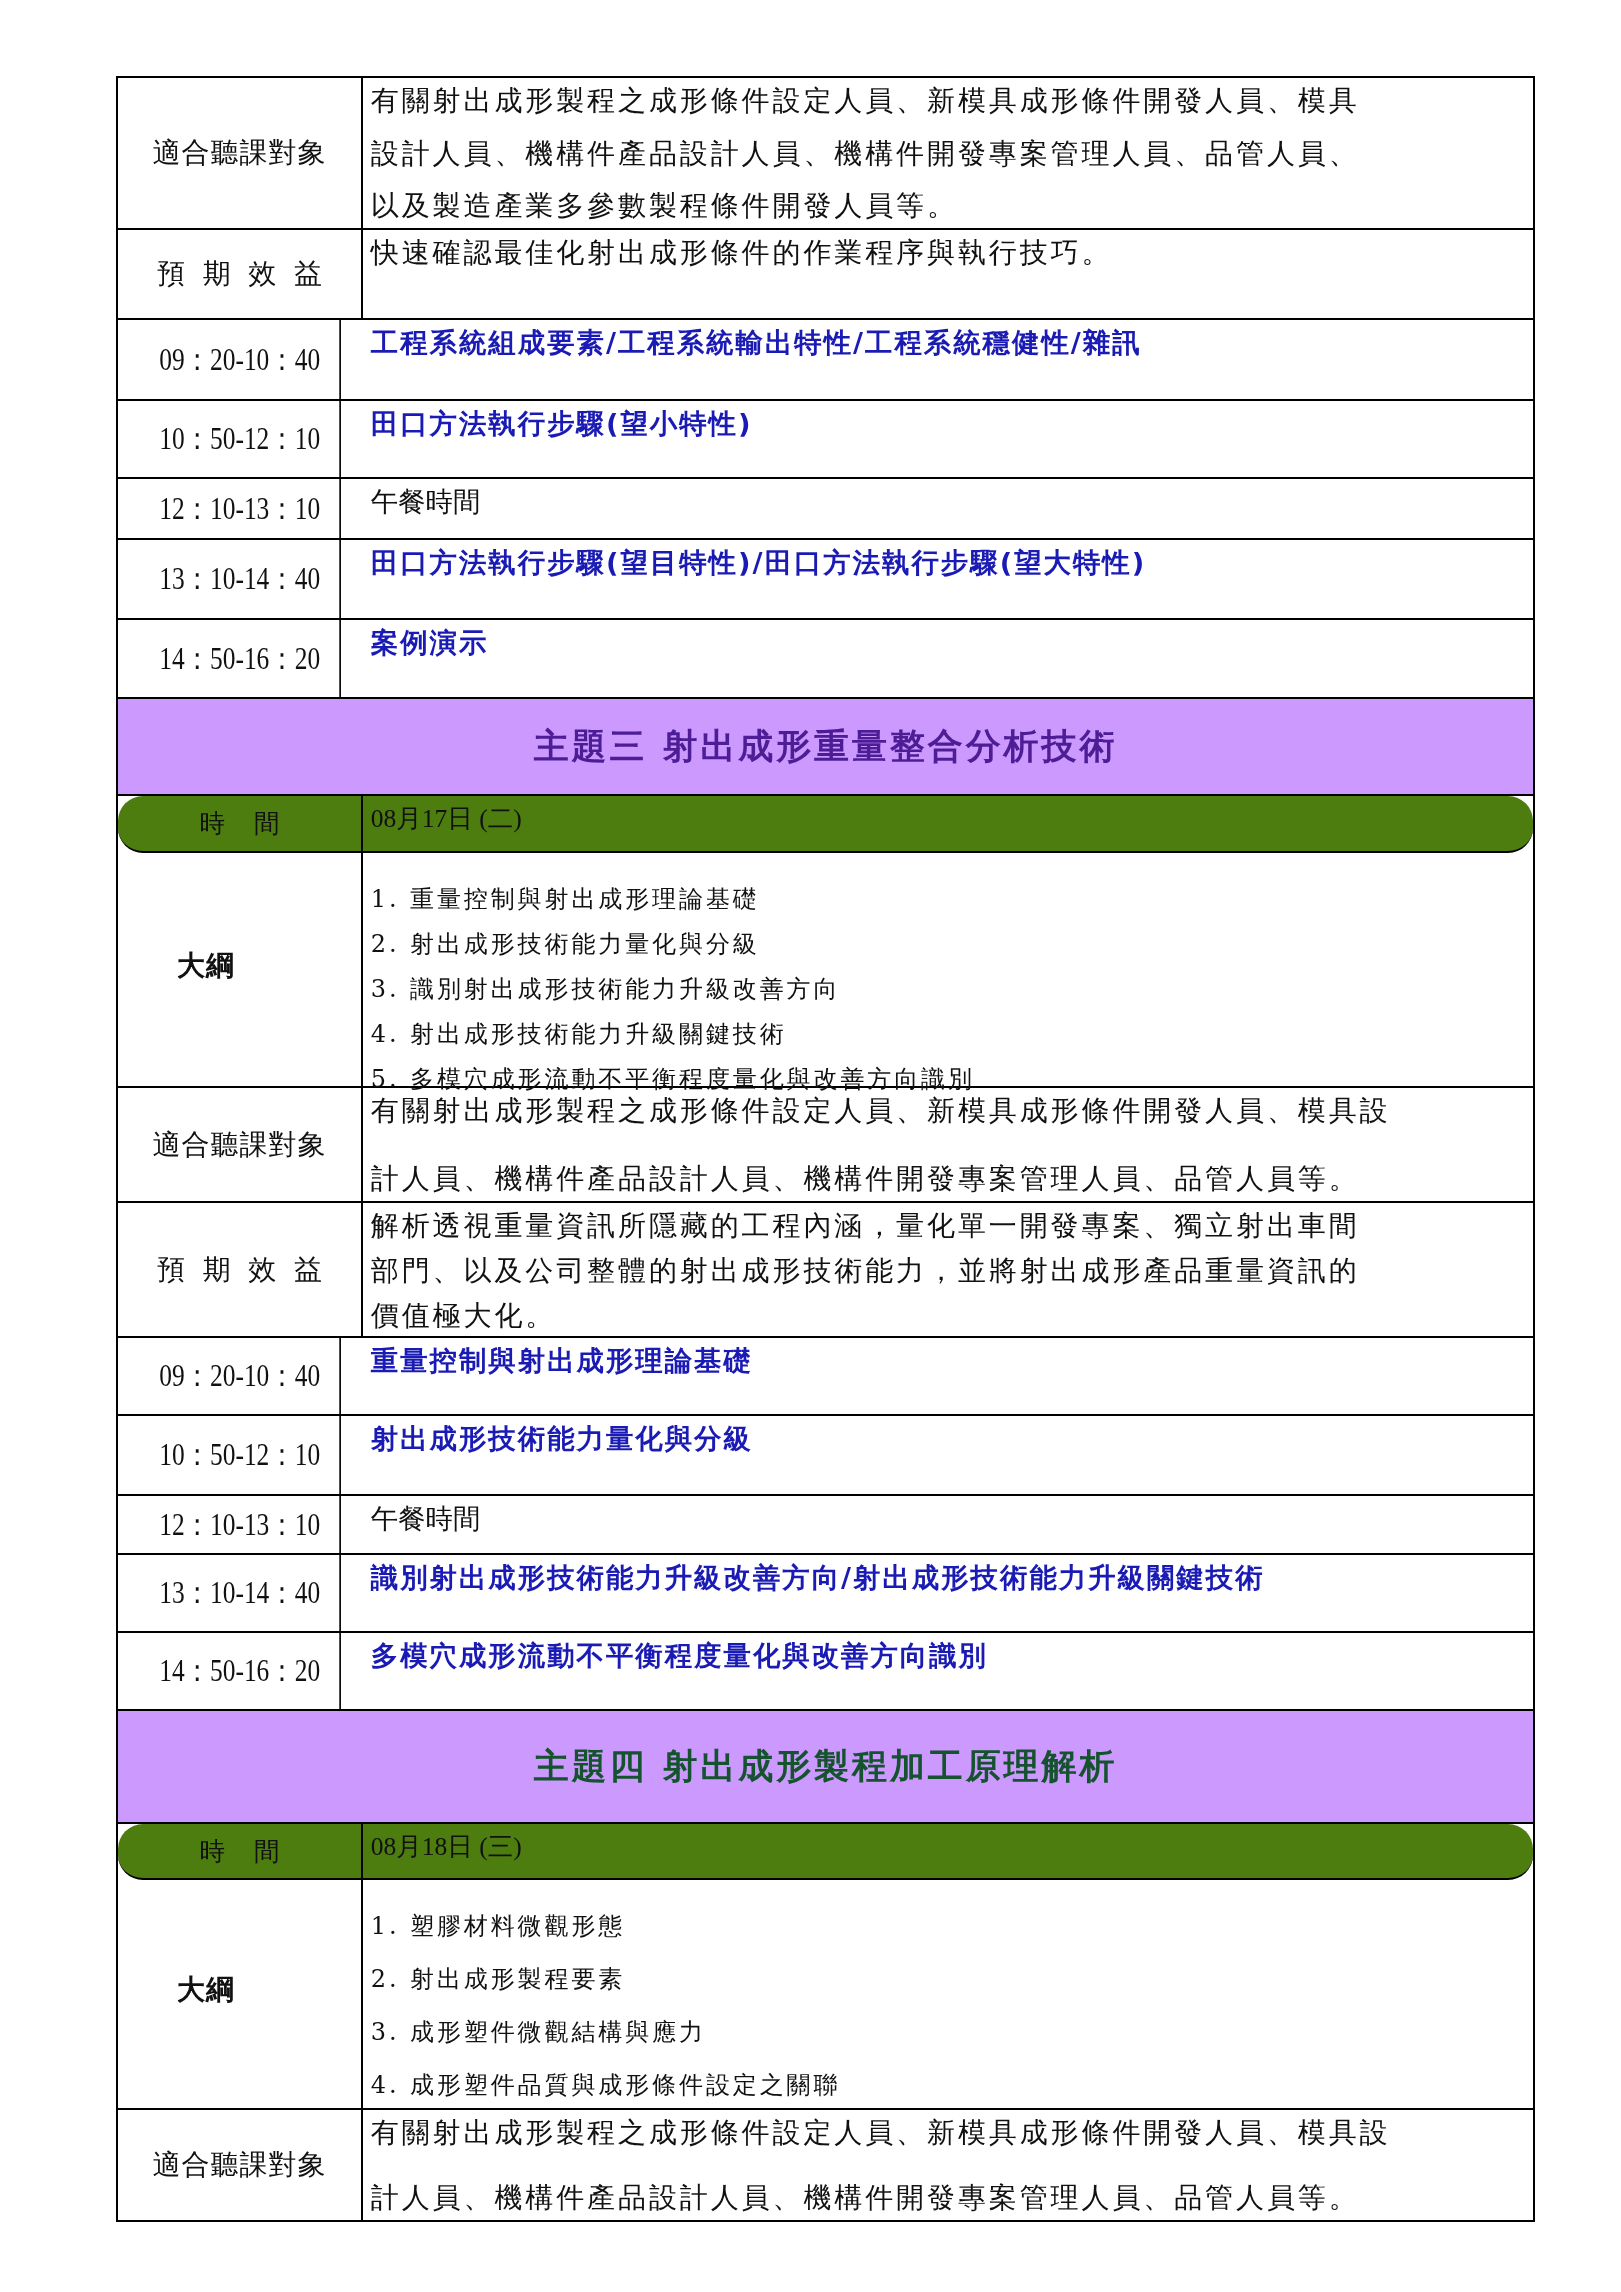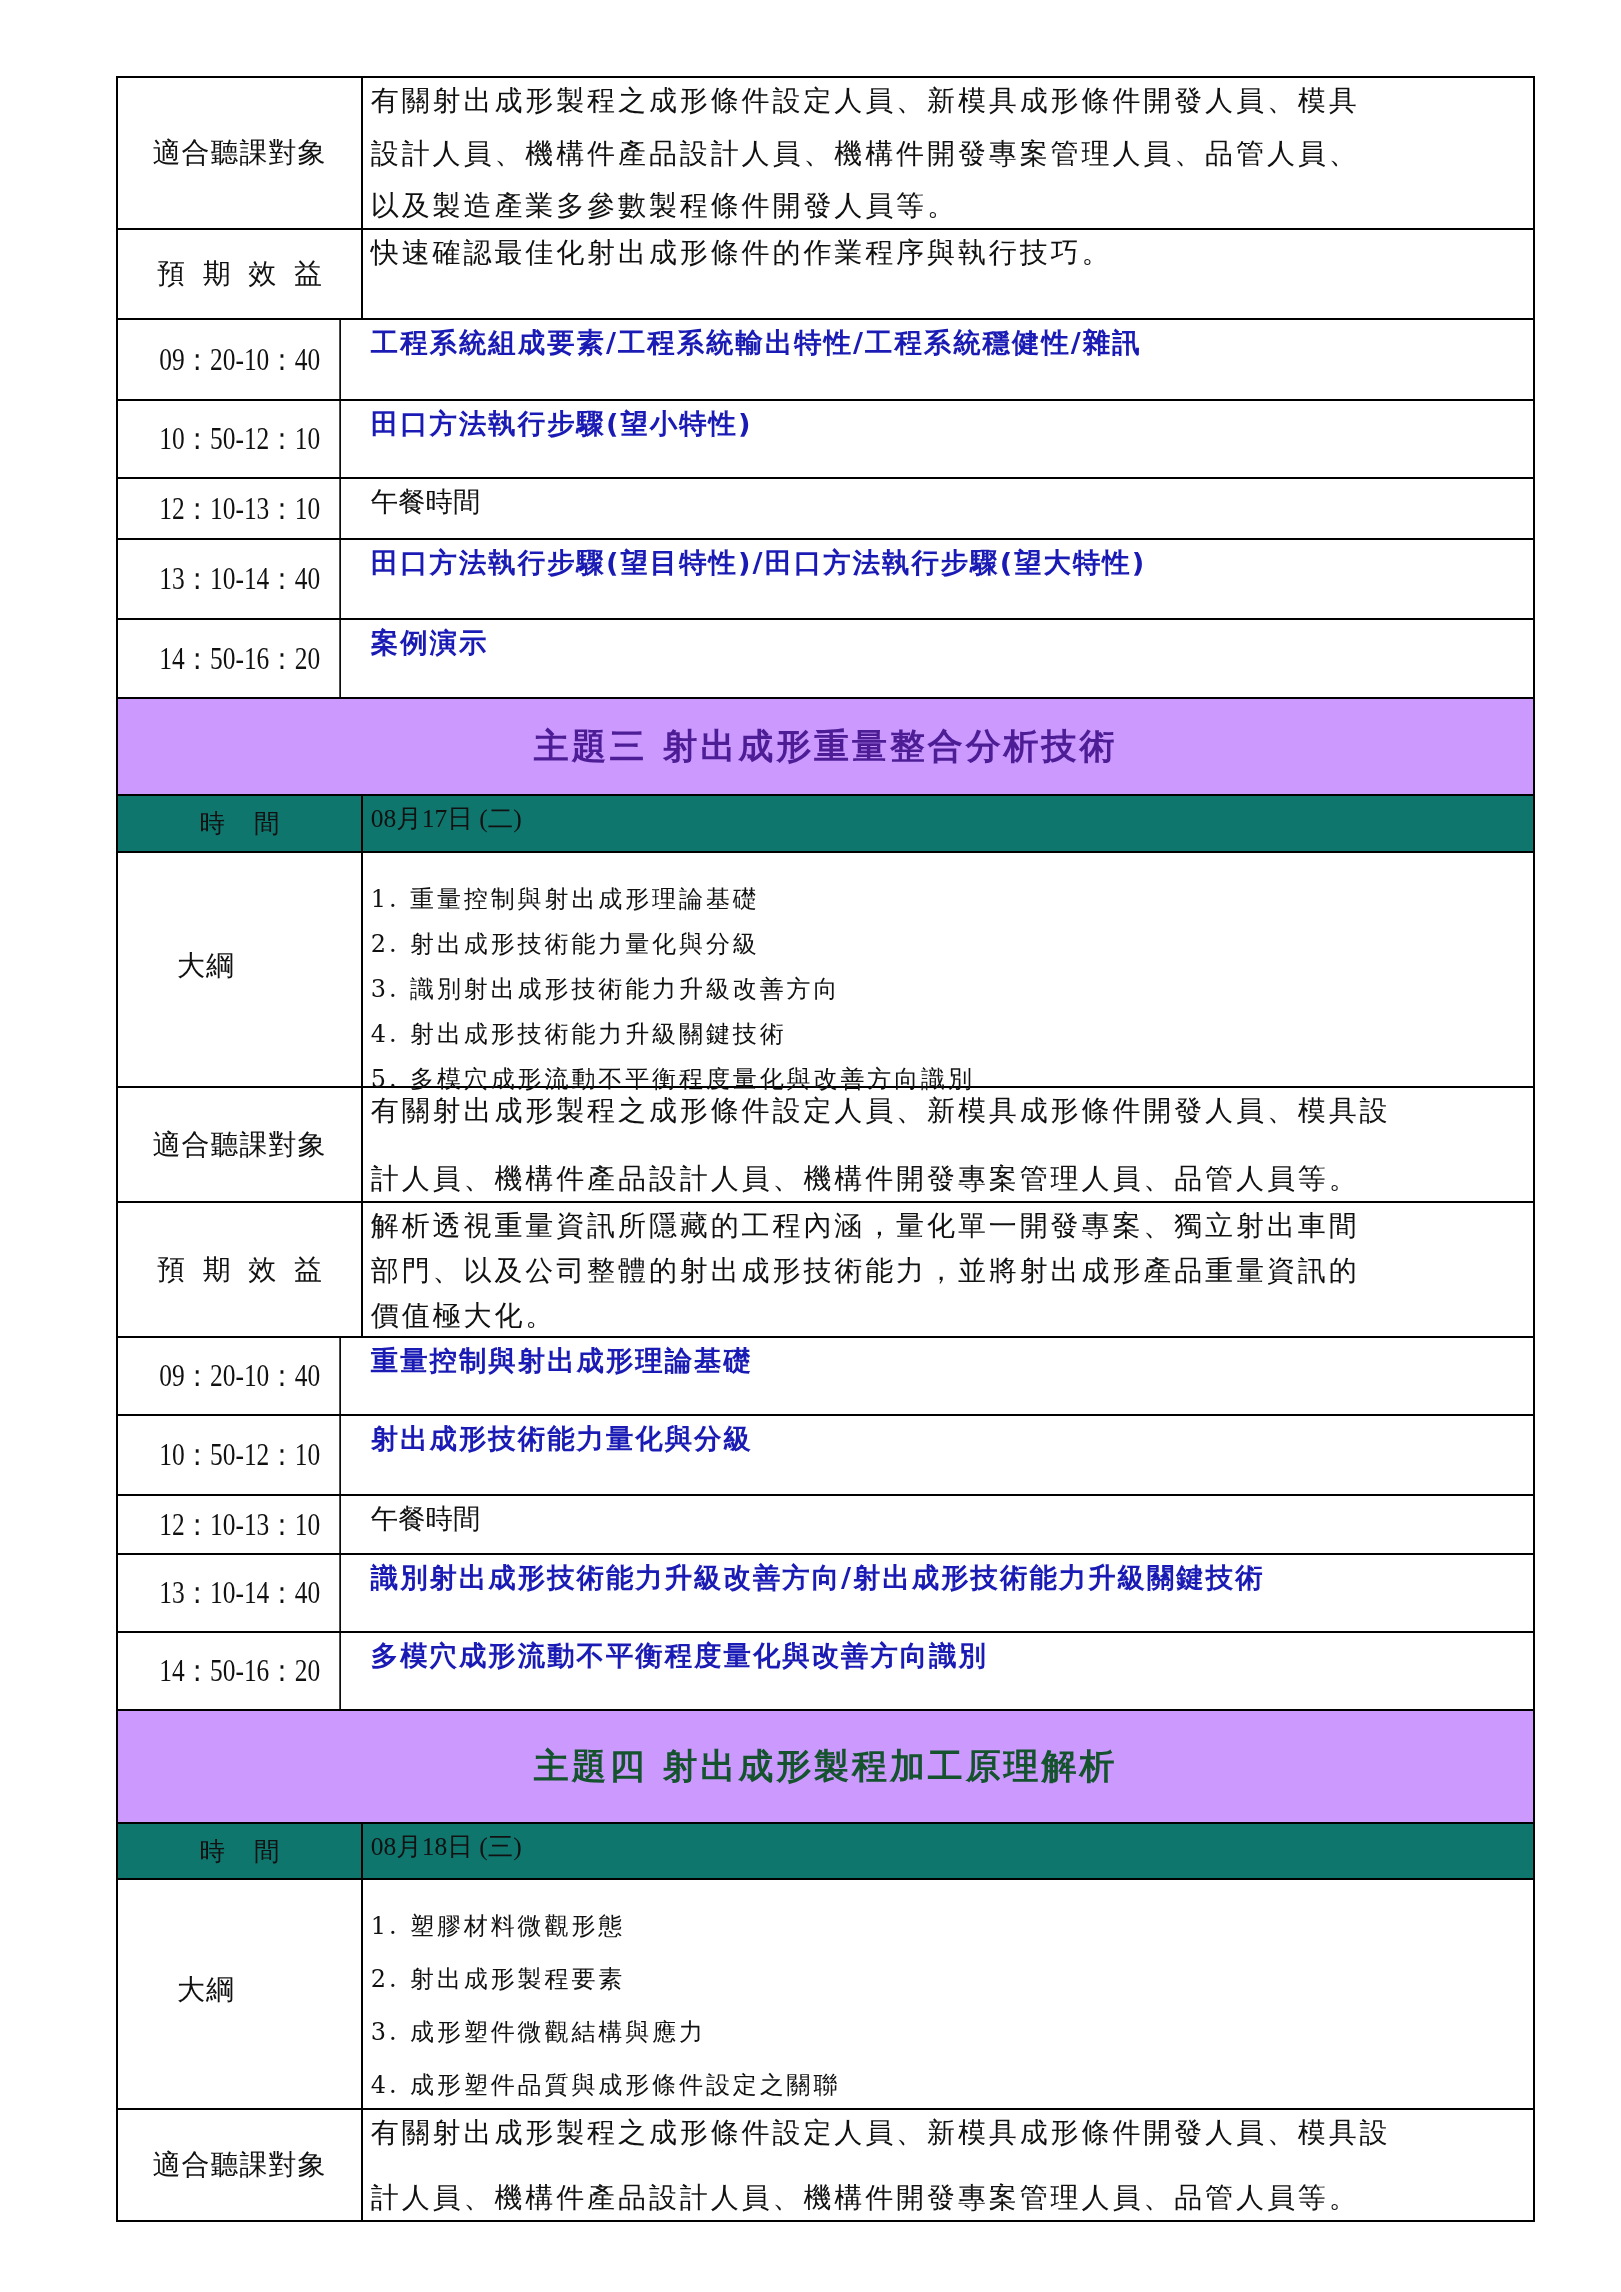--- a/index.html
+++ b/index.html
@@ -6,31 +6,31 @@
   body { width: 1621px; height: 2293px; position: relative; overflow: hidden;
          font-family: "DejaVu Serif", "Liberation Serif", serif; color: #111; }
   .page-table { position: absolute; left: 116px; top: 76px; width: 1415px;
                 border: 2.9px solid #000; border-collapse: collapse; }
   .row { display: flex; border-bottom: 2.9px solid #000; box-sizing: border-box; }
   .row:last-child { border-bottom: none; }
   .label { width: 245px; flex: 0 0 245px; border-right: 2.9px solid #000; box-sizing: border-box;
            display: flex; align-items: center; justify-content: center;
            font-size: 28px; letter-spacing: 1px; }
   .label.spaced { letter-spacing: 17.6px; padding-left: 17.6px; }
-  .label.wide { justify-content: space-between; padding: 0 47px 8px 59px; }
+  .label.wide { justify-content: space-between; padding: 0 47px 8px 59px; font-weight: bold; }
   .label.time { font-family: "Liberation Serif", "DejaVu Serif", serif; font-size: 31px; letter-spacing: 0; transform: scaleX(0.82); transform-origin: center; }
   .content { flex: 1; display: flex; flex-direction: column; justify-content: space-between;
              padding: 0 9.8px 0 7.8px; font-size: 28px; line-height: 45px; letter-spacing: 2.9px; }
   .content.blue { color: #1a1ab4; font-weight: bold; font-family: "DejaVu Sans", "Liberation Sans", sans-serif; font-size: 27.4px; letter-spacing: 2px; }
   .content.plain { font-size: 27.4px; letter-spacing: 0; }
   .content.list { font-size: 24px; line-height: 45px; margin-top: 24px; }
   .topic { background: #cc99ff; display: flex; align-items: center; justify-content: center;
            font-size: 35px; font-weight: bold; letter-spacing: 2.9px; border-bottom: 2.9px solid #000; }
   .topic-text { padding-left: 0; }
-  .time-row { background: #0f766e; }
+  .time-row { background: #4d7c0f; border-radius: 25px; }
   .time-row .label { letter-spacing: 29px; padding-left: 29px; font-size: 25.5px; }
   .time-row .content { font-size: 25.5px; letter-spacing: 0; font-family: "Liberation Serif", serif; }
   .li { white-space: nowrap; }
 </style>
 </head>
 <body>
 
 <div class="page-table">
 
   <div class="row" style="height:152px">

